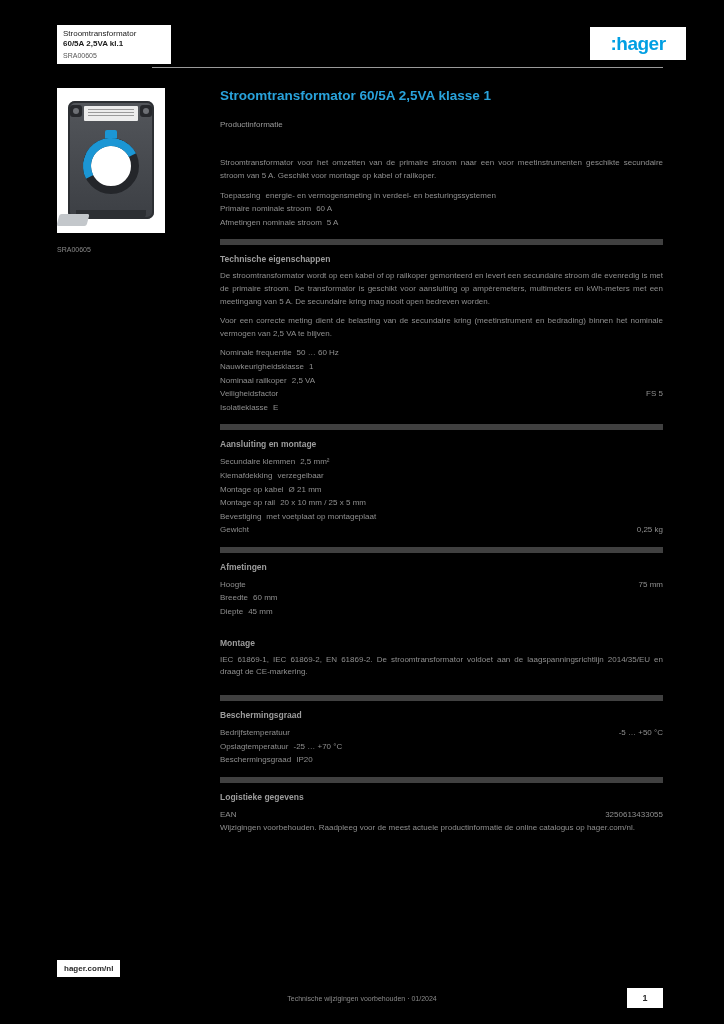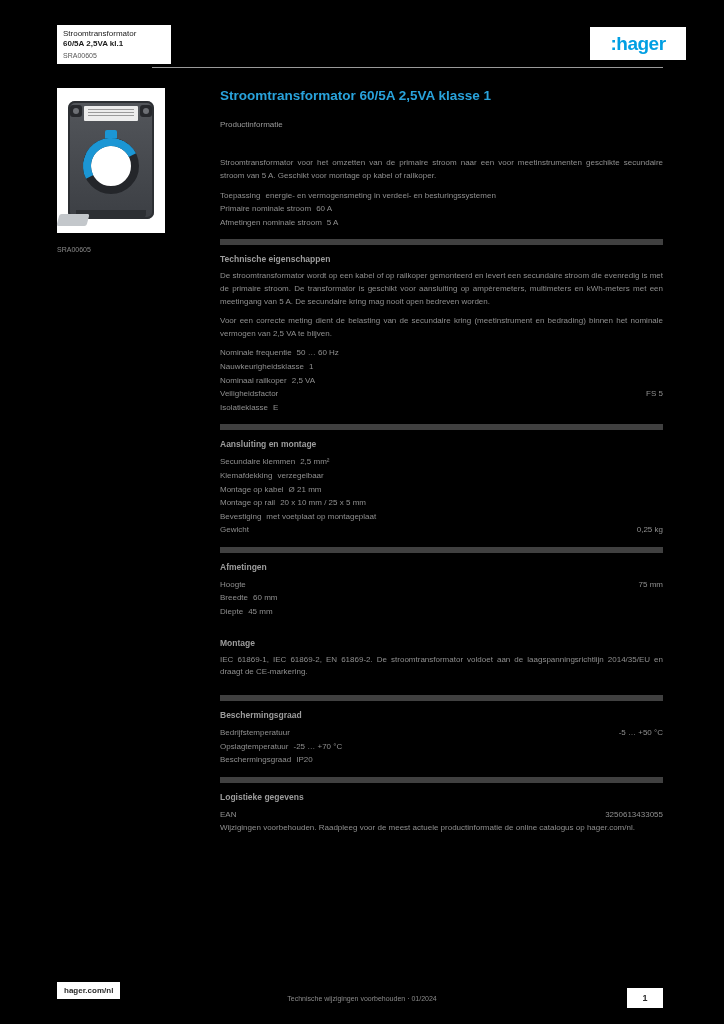--- a/index.html
+++ b/index.html
@@ -51,21 +51,21 @@
   .sec.first { border-top:none; padding-top:0; }
   .sec.no-rule { border-top:none; }
   .sec-heading { font-size:8.5px; font-weight:bold; color:#9c9c9c; margin-bottom:6px; }
   .para { font-size:8px; line-height:1.6; text-align:justify; color:#8f8f8f; margin-bottom:6px; }
   .row { display:flex; font-size:8px; line-height:1.7; color:#8f8f8f; }
   .row .lbl { white-space:nowrap; }
   .row .val { margin-left:5px; }
   .row.right .val { margin-left:auto; text-align:center; }
 
   
-  .footer-site { position:absolute; left:57px; top:982px; background:#fff; color:#2a2a2a;
+  .footer-site { position:absolute; left:57px; top:960px; background:#fff; color:#2a2a2a;
     font-size:8px; font-weight:bold; padding:4px 7px; }
   .footer-note { position:absolute; left:50%; transform:translateX(-50%); top:995px;
     font-size:7px; color:#8a8a8a; }
   .footer-page { position:absolute; left:627px; top:988px; width:36px; height:20px; background:#fff;
     color:#2a2a2a; font-size:9px; font-weight:bold; display:flex; align-items:center; justify-content:center; }
 </style>
 </head>
 <body>
 
 <div class="page">

